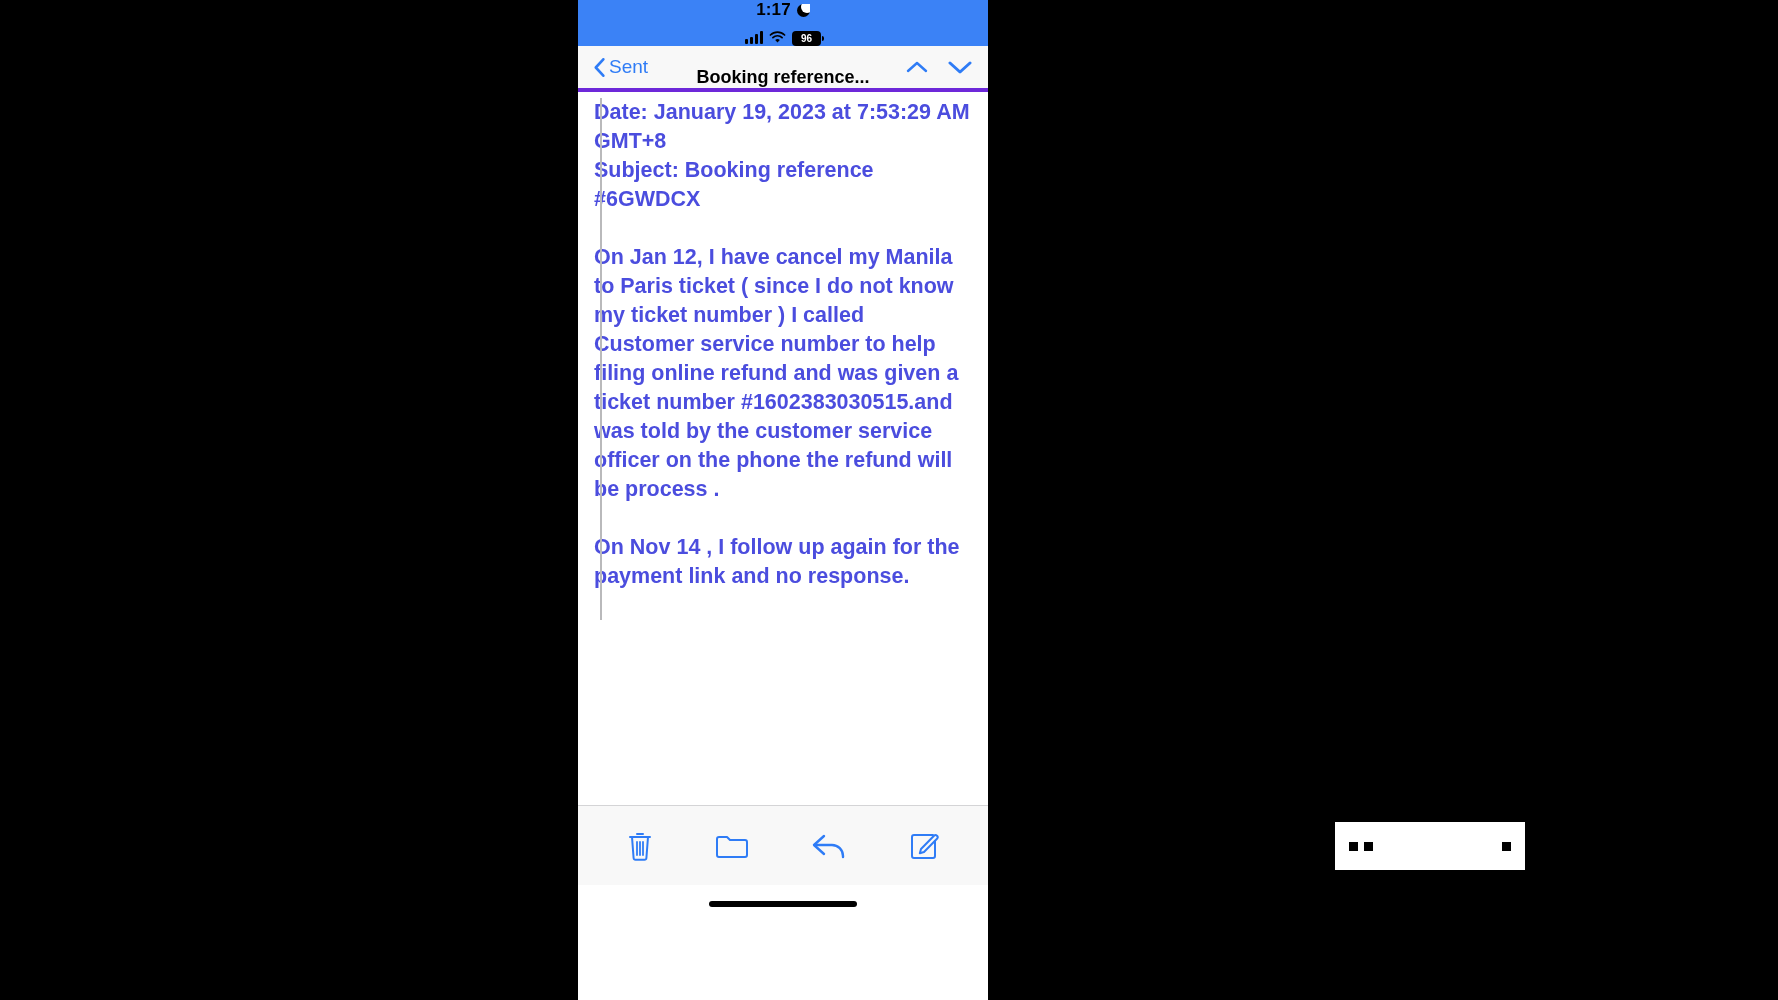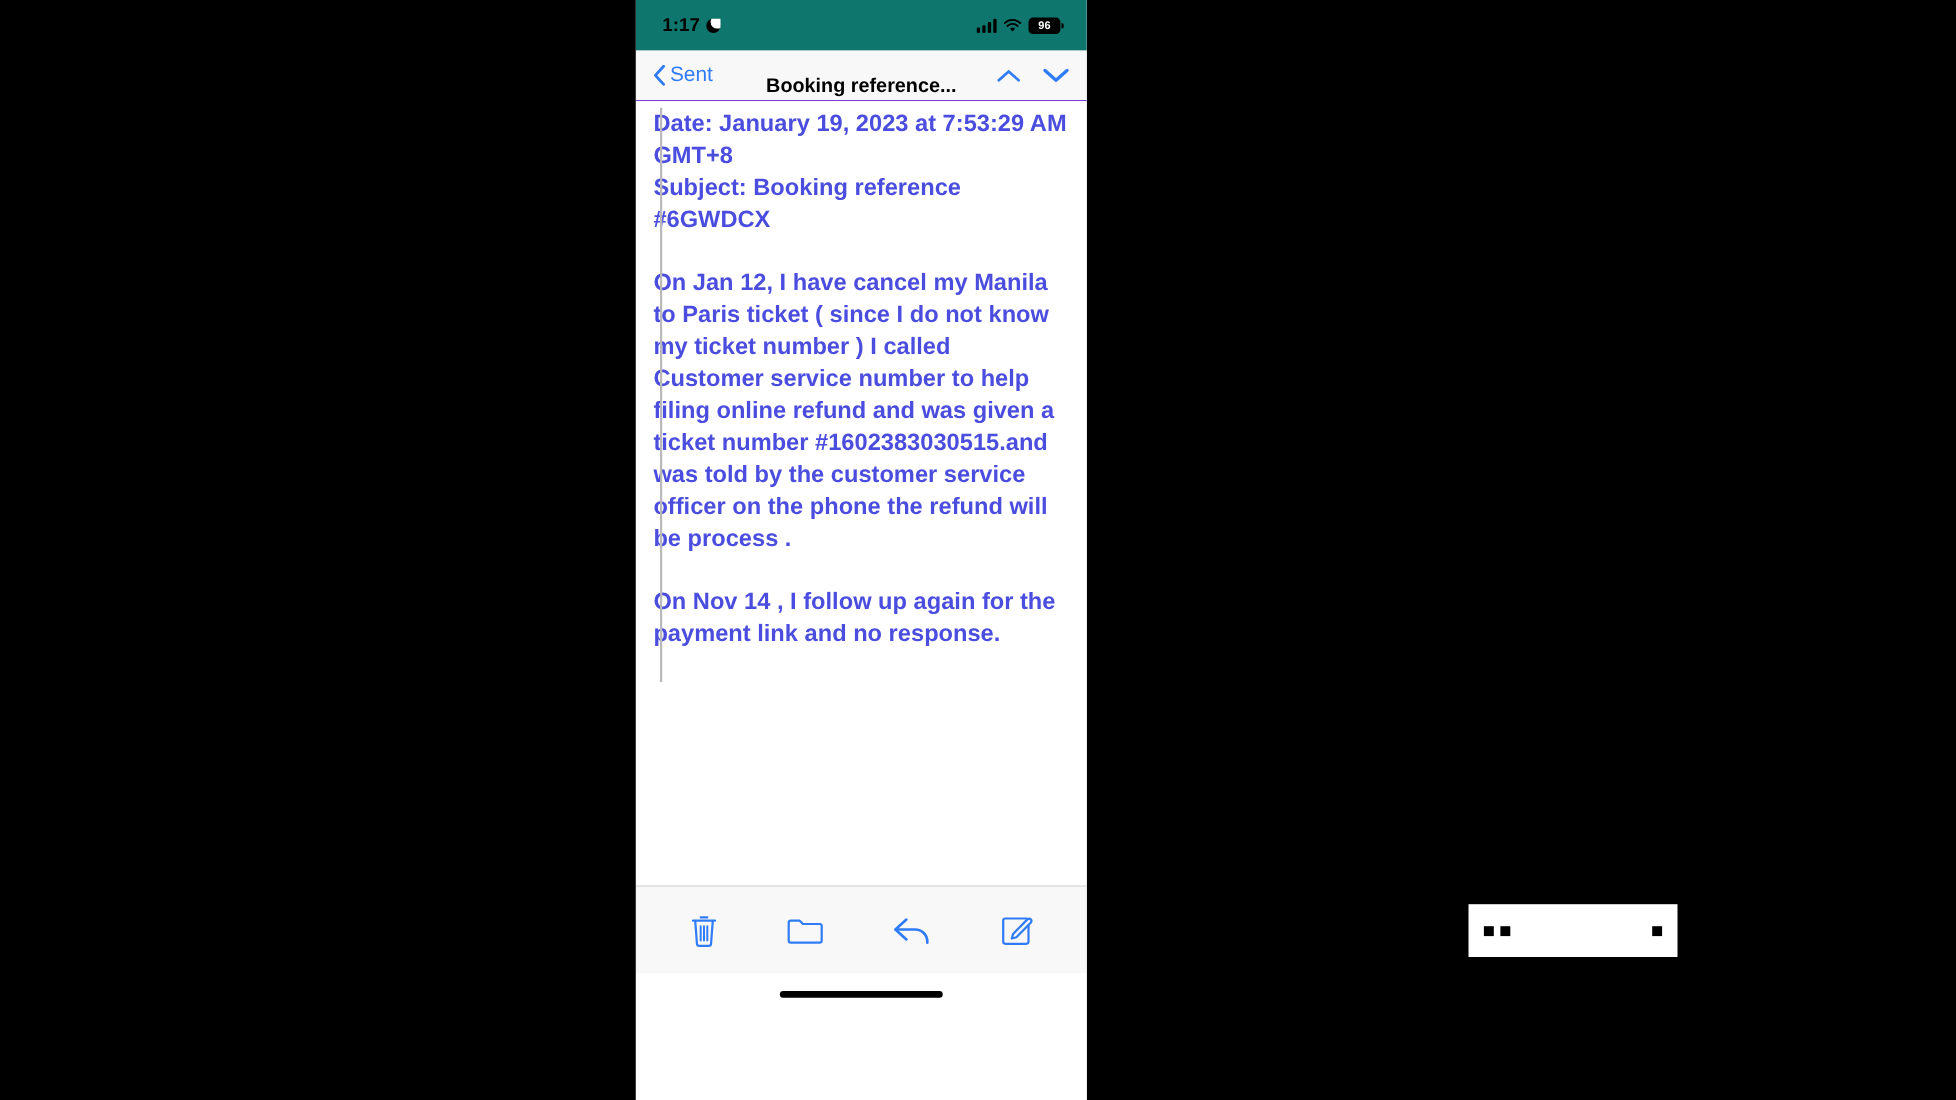--- a/index.html
+++ b/index.html
@@ -28,26 +28,27 @@
     width: 410px;
     height: 1000px;
     background: #ffffff;
     overflow: hidden;
   }
 
   
   .status-bar {
     position: relative;
     height: 46px;
-    background: #0f766e;
+    background: #3b82f6;
     display: flex;
     align-items: center;
     justify-content: space-between;
     padding: 0 24px;
     box-sizing: border-box;
+    flex-direction: column;
   }
   .status-left {
     display: flex;
     align-items: center;
     gap: 6px;
     font-size: 17px;
     font-weight: bold;
     color: #000;
     letter-spacing: 0.1px;
   }
@@ -69,21 +70,20 @@
   .moon-icon::after {
     content: "";
     position: absolute;
     width: 12px; height: 12px;
     border-radius: 50%;
     background: #fff;
     left: 4px; top: -3px;
   }
   .status-right {
     display: flex;
-    align-items: center;
     gap: 6px;
   }
   .signal-bars {
     display: flex;
     align-items: flex-end;
     gap: 2px;
     height: 13px;
   }
   .signal-bars i {
     display: block;
@@ -120,21 +120,21 @@
     height: 5px;
     background: #000;
     border-radius: 0 2px 2px 0;
   }
 
   
   .nav-bar {
     position: relative;
     height: 46px;
     background: #f8f8f8;
-    border-bottom: 1px solid #6d28d9;
+    border-bottom: 4px solid #6d28d9;
     display: flex;
     align-items: center;
     padding: 0 16px;
     box-sizing: border-box;
   }
   .nav-back {
     display: flex;
     align-items: center;
     gap: 4px;
     color: #2f7cf6;

